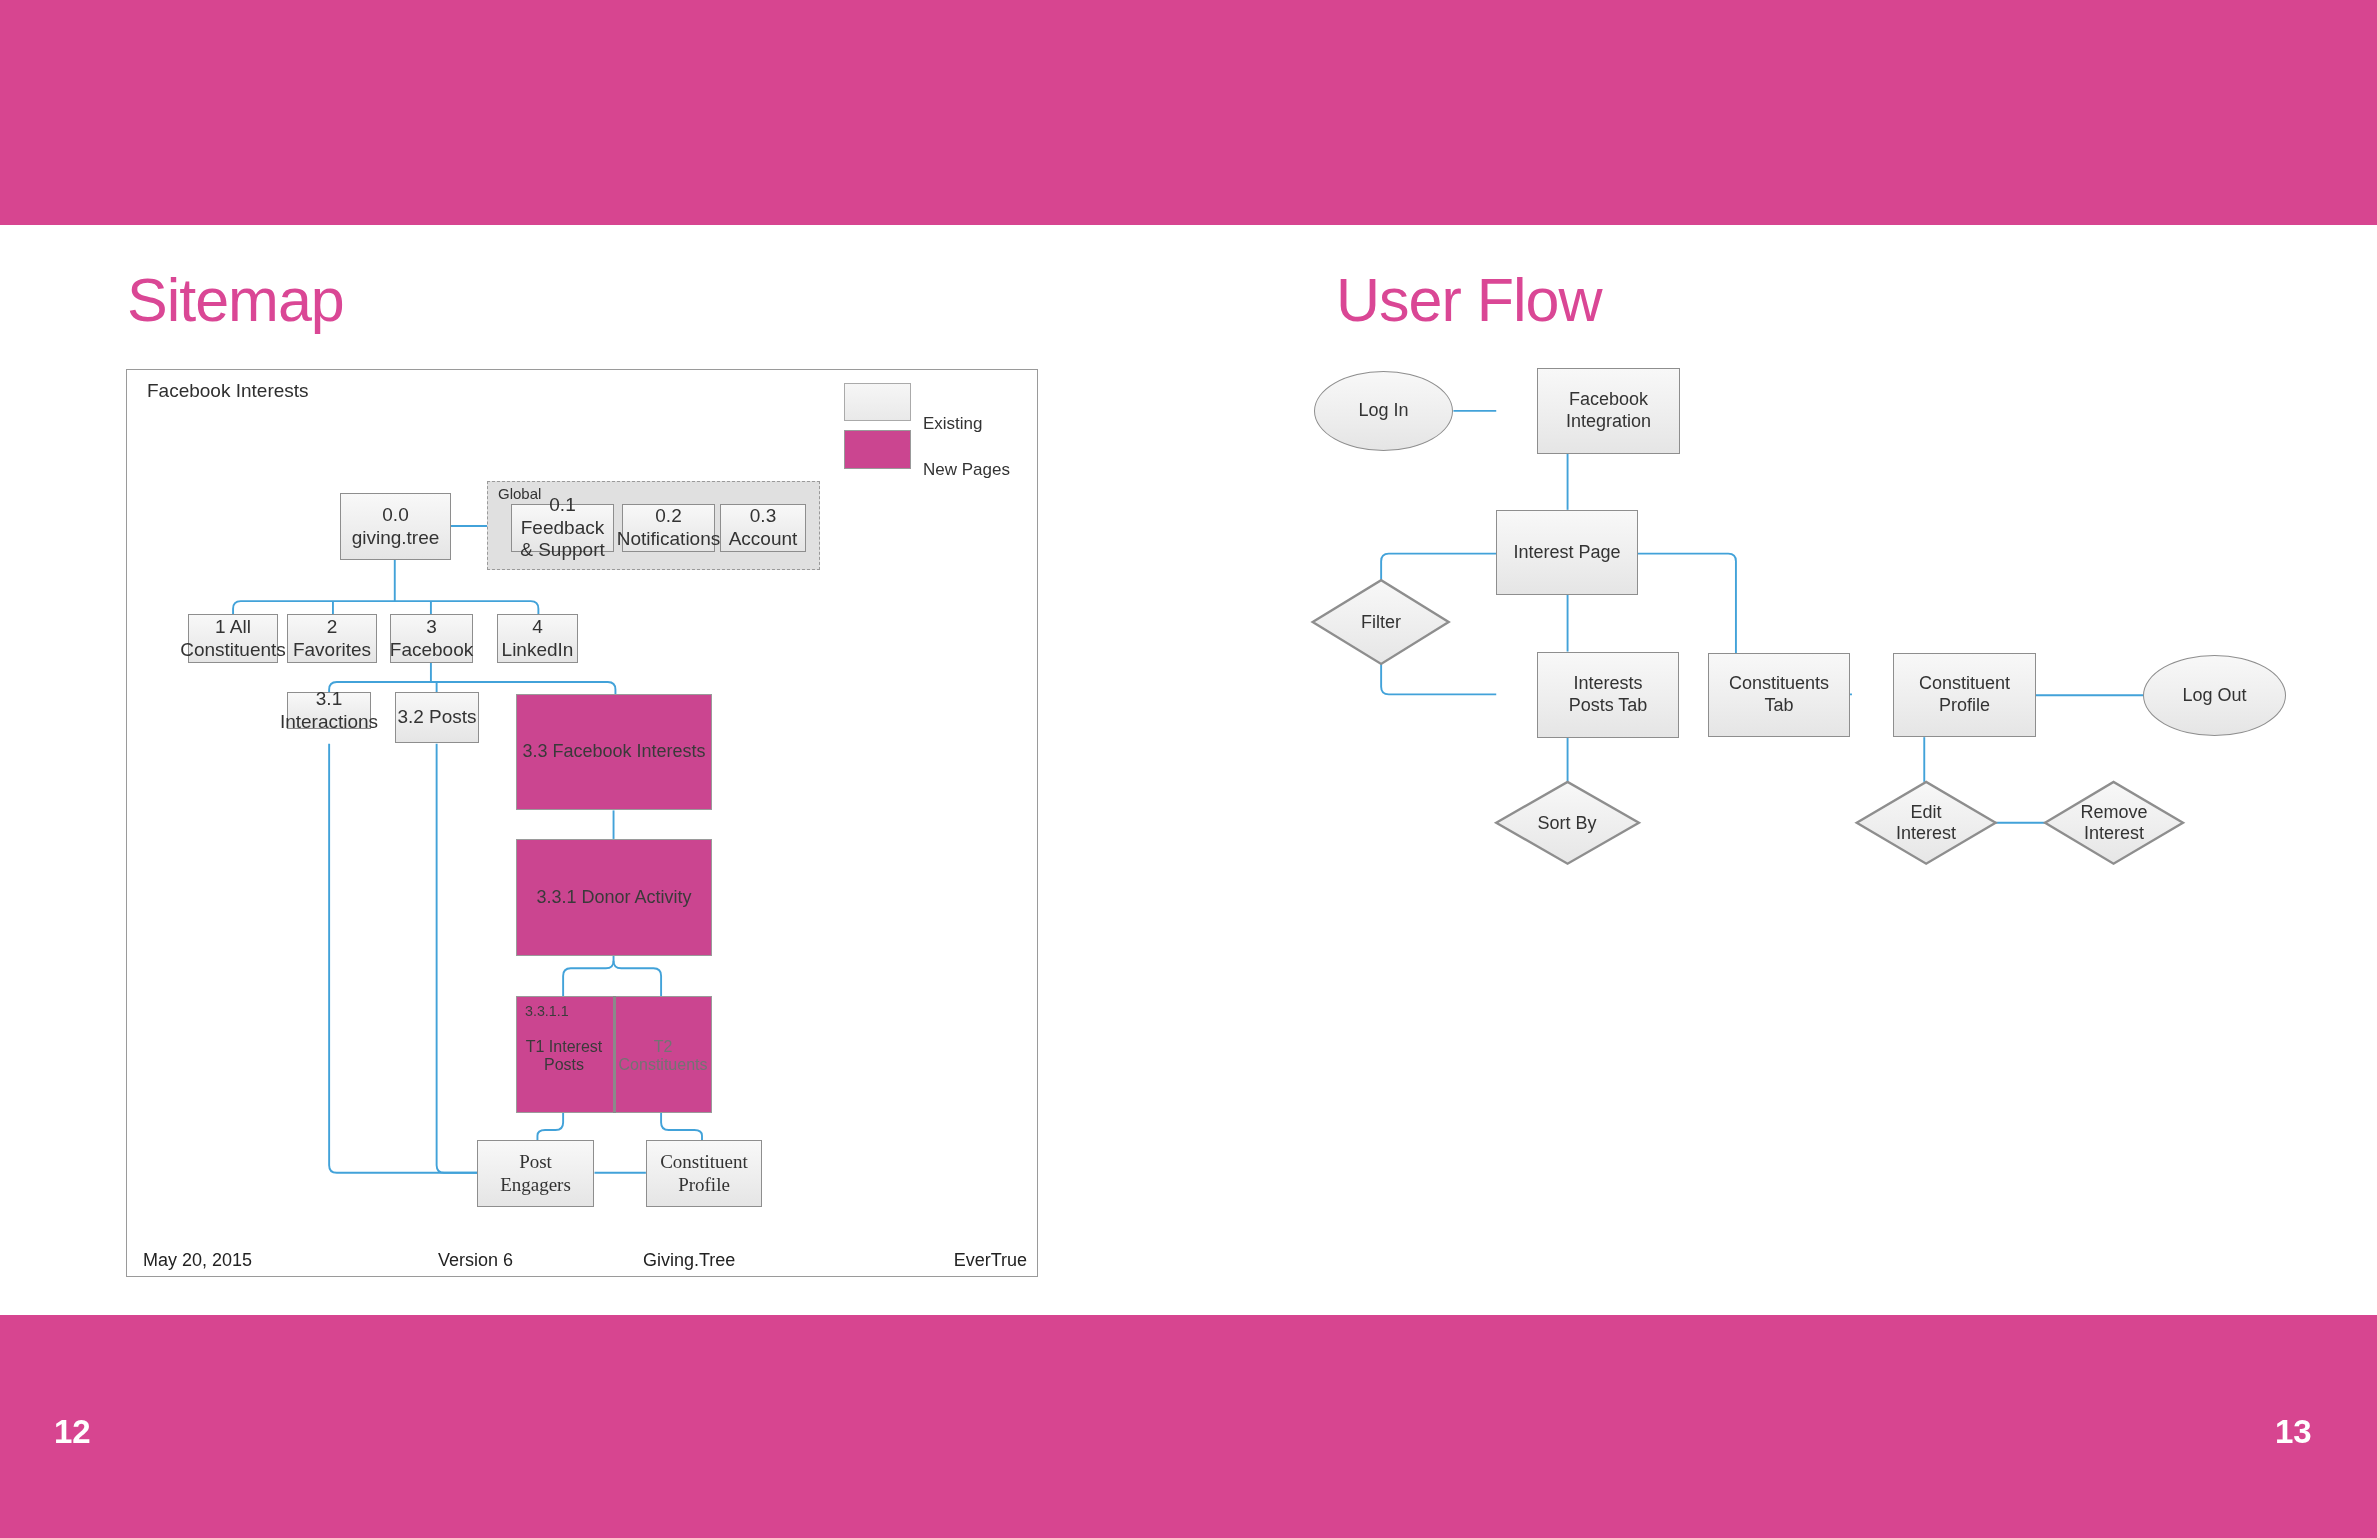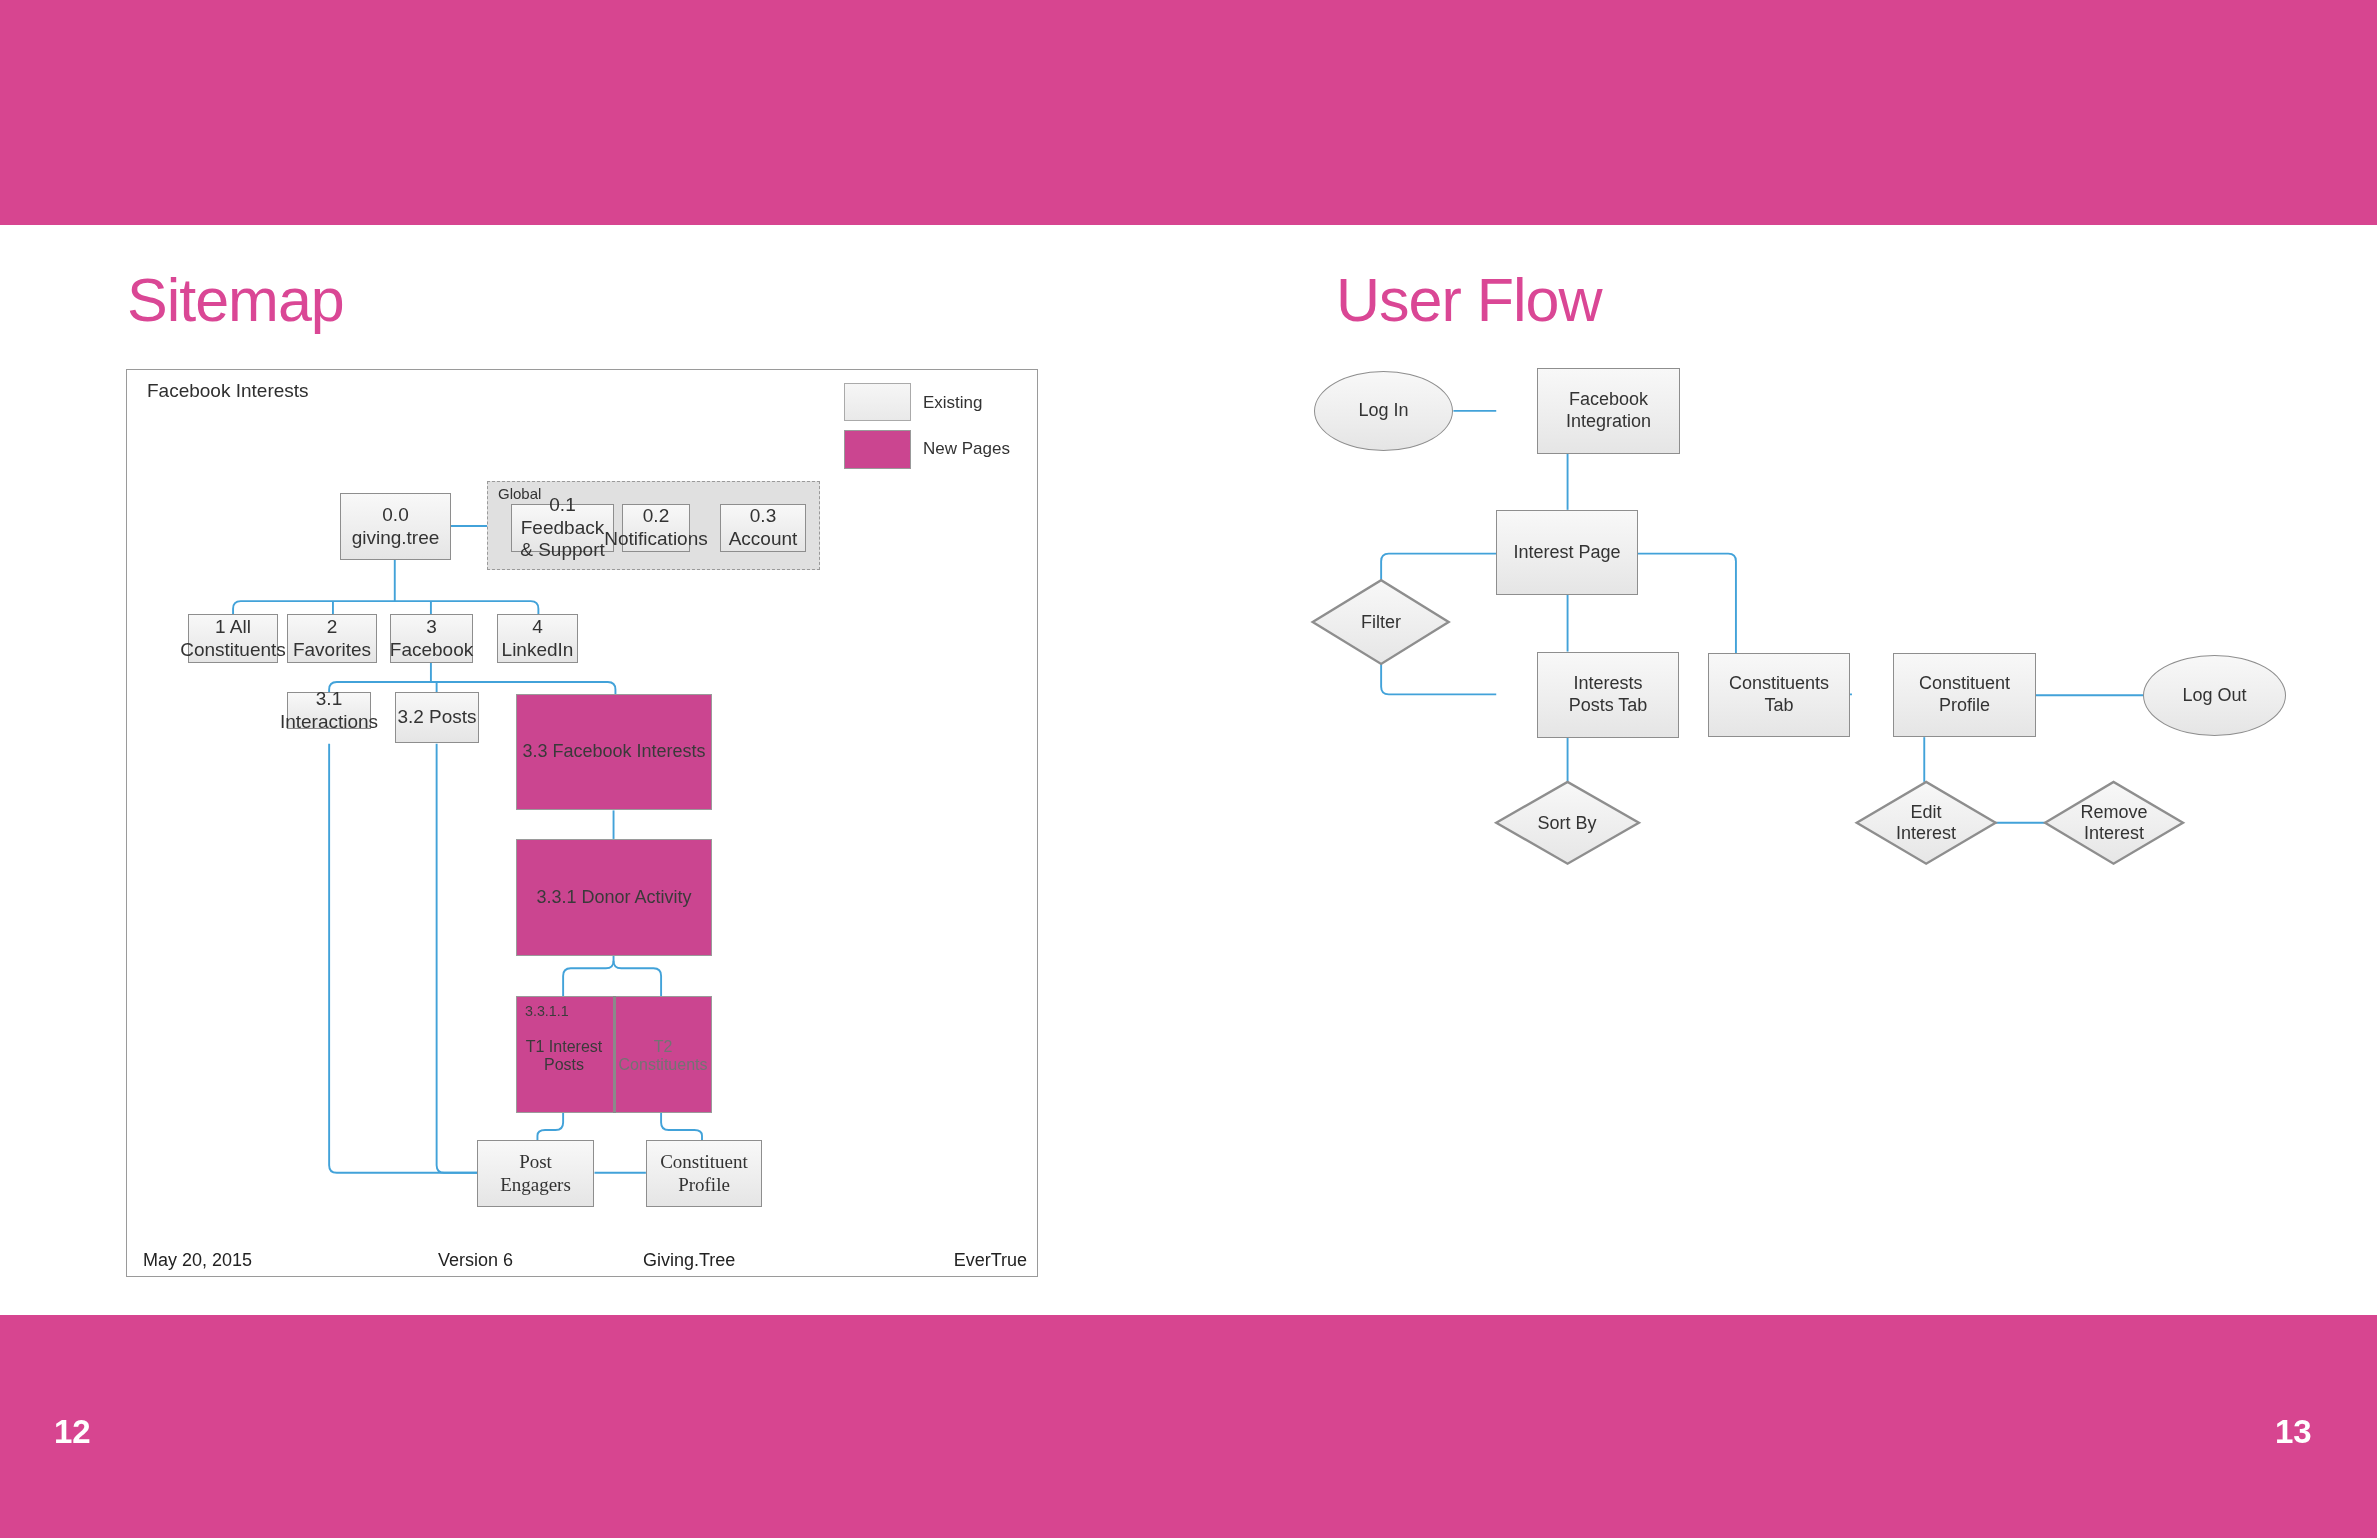--- a/index.html
+++ b/index.html
@@ -40,21 +40,21 @@
     position:absolute;background:#e0e0e0;border:1.9px dashed #9a9a9a;
     box-sizing:border-box;
   }
   .group-label{position:absolute;color:#333;font-size:15px;}
   .tiny-label{position:absolute;color:#3c3c3c;font-size:14.3px;}
   .shape-label{
     position:absolute;display:flex;align-items:center;justify-content:center;
     text-align:center;color:#333;font-size:18px;line-height:1.15;
   }
   .footer-text{position:absolute;color:#222;font-size:18px;}
-  .legend-label{position:absolute;color:#333;font-size:17px;}
+  .legend-label{position:absolute;color:#333;font-size:17px;margin-top:21px;}
   .legend-swatch{position:absolute;box-sizing:border-box;}
   .legend-swatch.gray{
     background:linear-gradient(180deg,#f6f6f6,#e9e9e9);border:1px solid #aaa;
   }
   .legend-swatch.pink{background:#cb4590;border:1px solid #999;}
   .tdivider{position:absolute;background:#8a8a8a;}
 </style>
 </head>
 <body>
 
@@ -119,21 +119,21 @@
 <div class="legend-swatch gray" style="left:844px;top:383px;width:67px;height:38px;"></div>
 <div class="legend-label" style="left:923px;top:393px;">Existing</div>
 <div class="legend-swatch pink" style="left:844px;top:430px;width:67px;height:39px;"></div>
 <div class="legend-label" style="left:923px;top:439px;">New Pages</div>
 
 <div class="node" style="left:340px;top:493px;width:111px;height:67px;">0.0 giving.tree</div>
 
 <div class="dashed-group" style="left:487px;top:481px;width:333px;height:89px;"></div>
 <div class="group-label" style="left:498px;top:485px;">Global</div>
 <div class="node" style="left:511px;top:504px;width:103px;height:48px;">0.1 Feedback &amp; Support</div>
-<div class="node" style="left:622px;top:504px;width:68px;height:48px;">0.2 Notifications</div>
+<div class="node" style="left:622px;top:504px;width:93px;height:48px;">0.2 Notifications</div>
 <div class="node" style="left:720px;top:504px;width:86px;height:48px;">0.3 Account</div>
 
 <div class="node" style="left:188px;top:614px;width:90px;height:49px;">1 All Constituents</div>
 <div class="node" style="left:287px;top:614px;width:90px;height:49px;">2 Favorites</div>
 <div class="node" style="left:390px;top:614px;width:83px;height:49px;">3 Facebook</div>
 <div class="node" style="left:497px;top:614px;width:81px;height:49px;">4 LinkedIn</div>
 
 <div class="node" style="left:287px;top:692px;width:84px;height:37px;">3.1 Interactions</div>
 <div class="node" style="left:395px;top:692px;width:84px;height:51px;text-align:right;">3.2 Posts</div>
 

